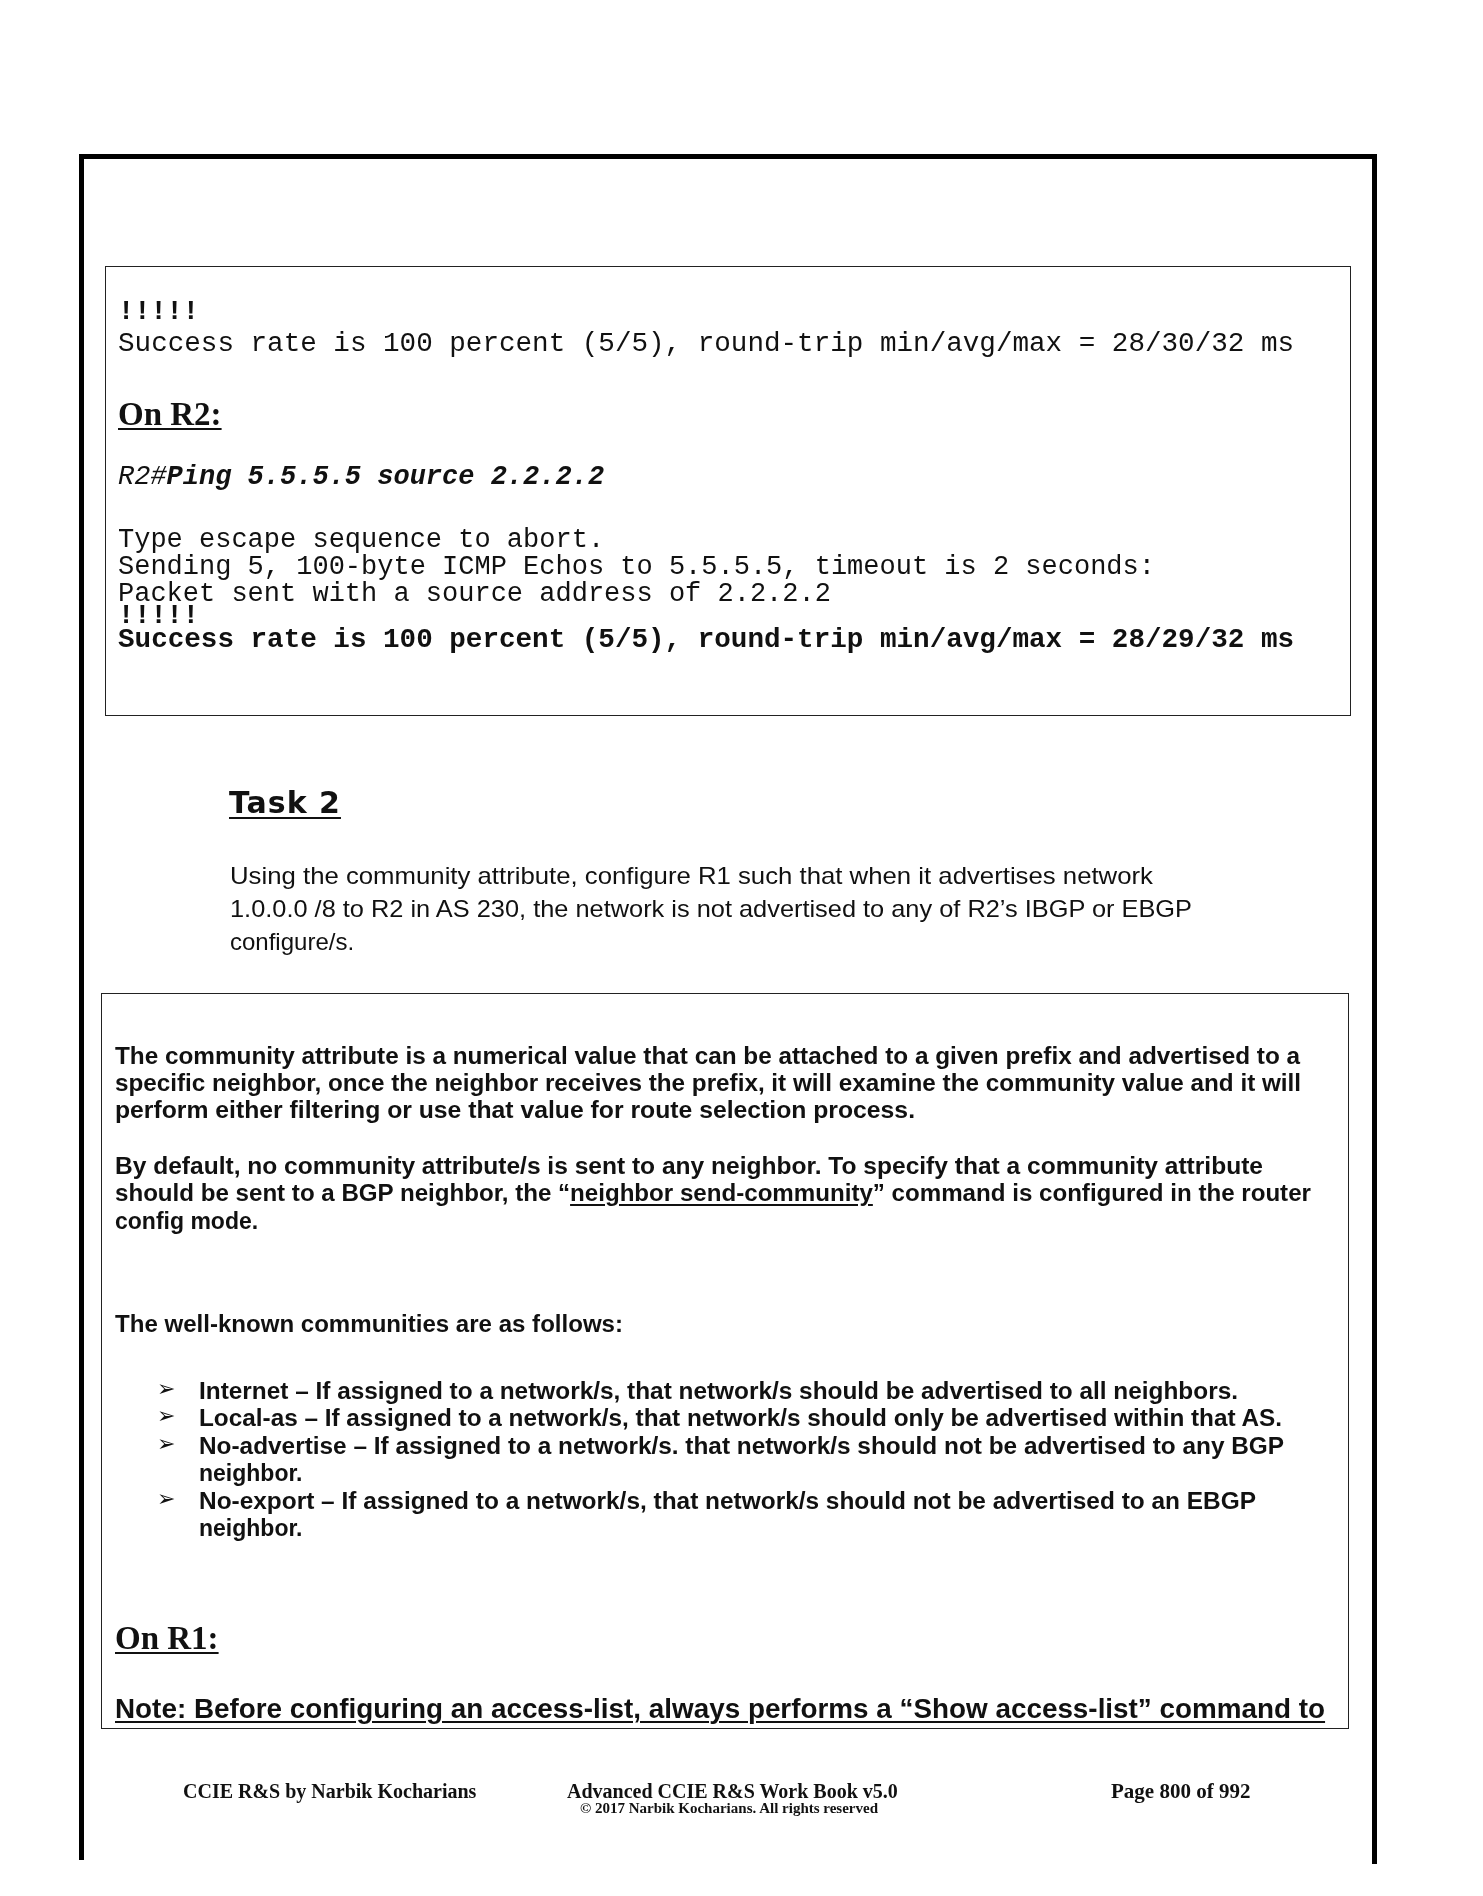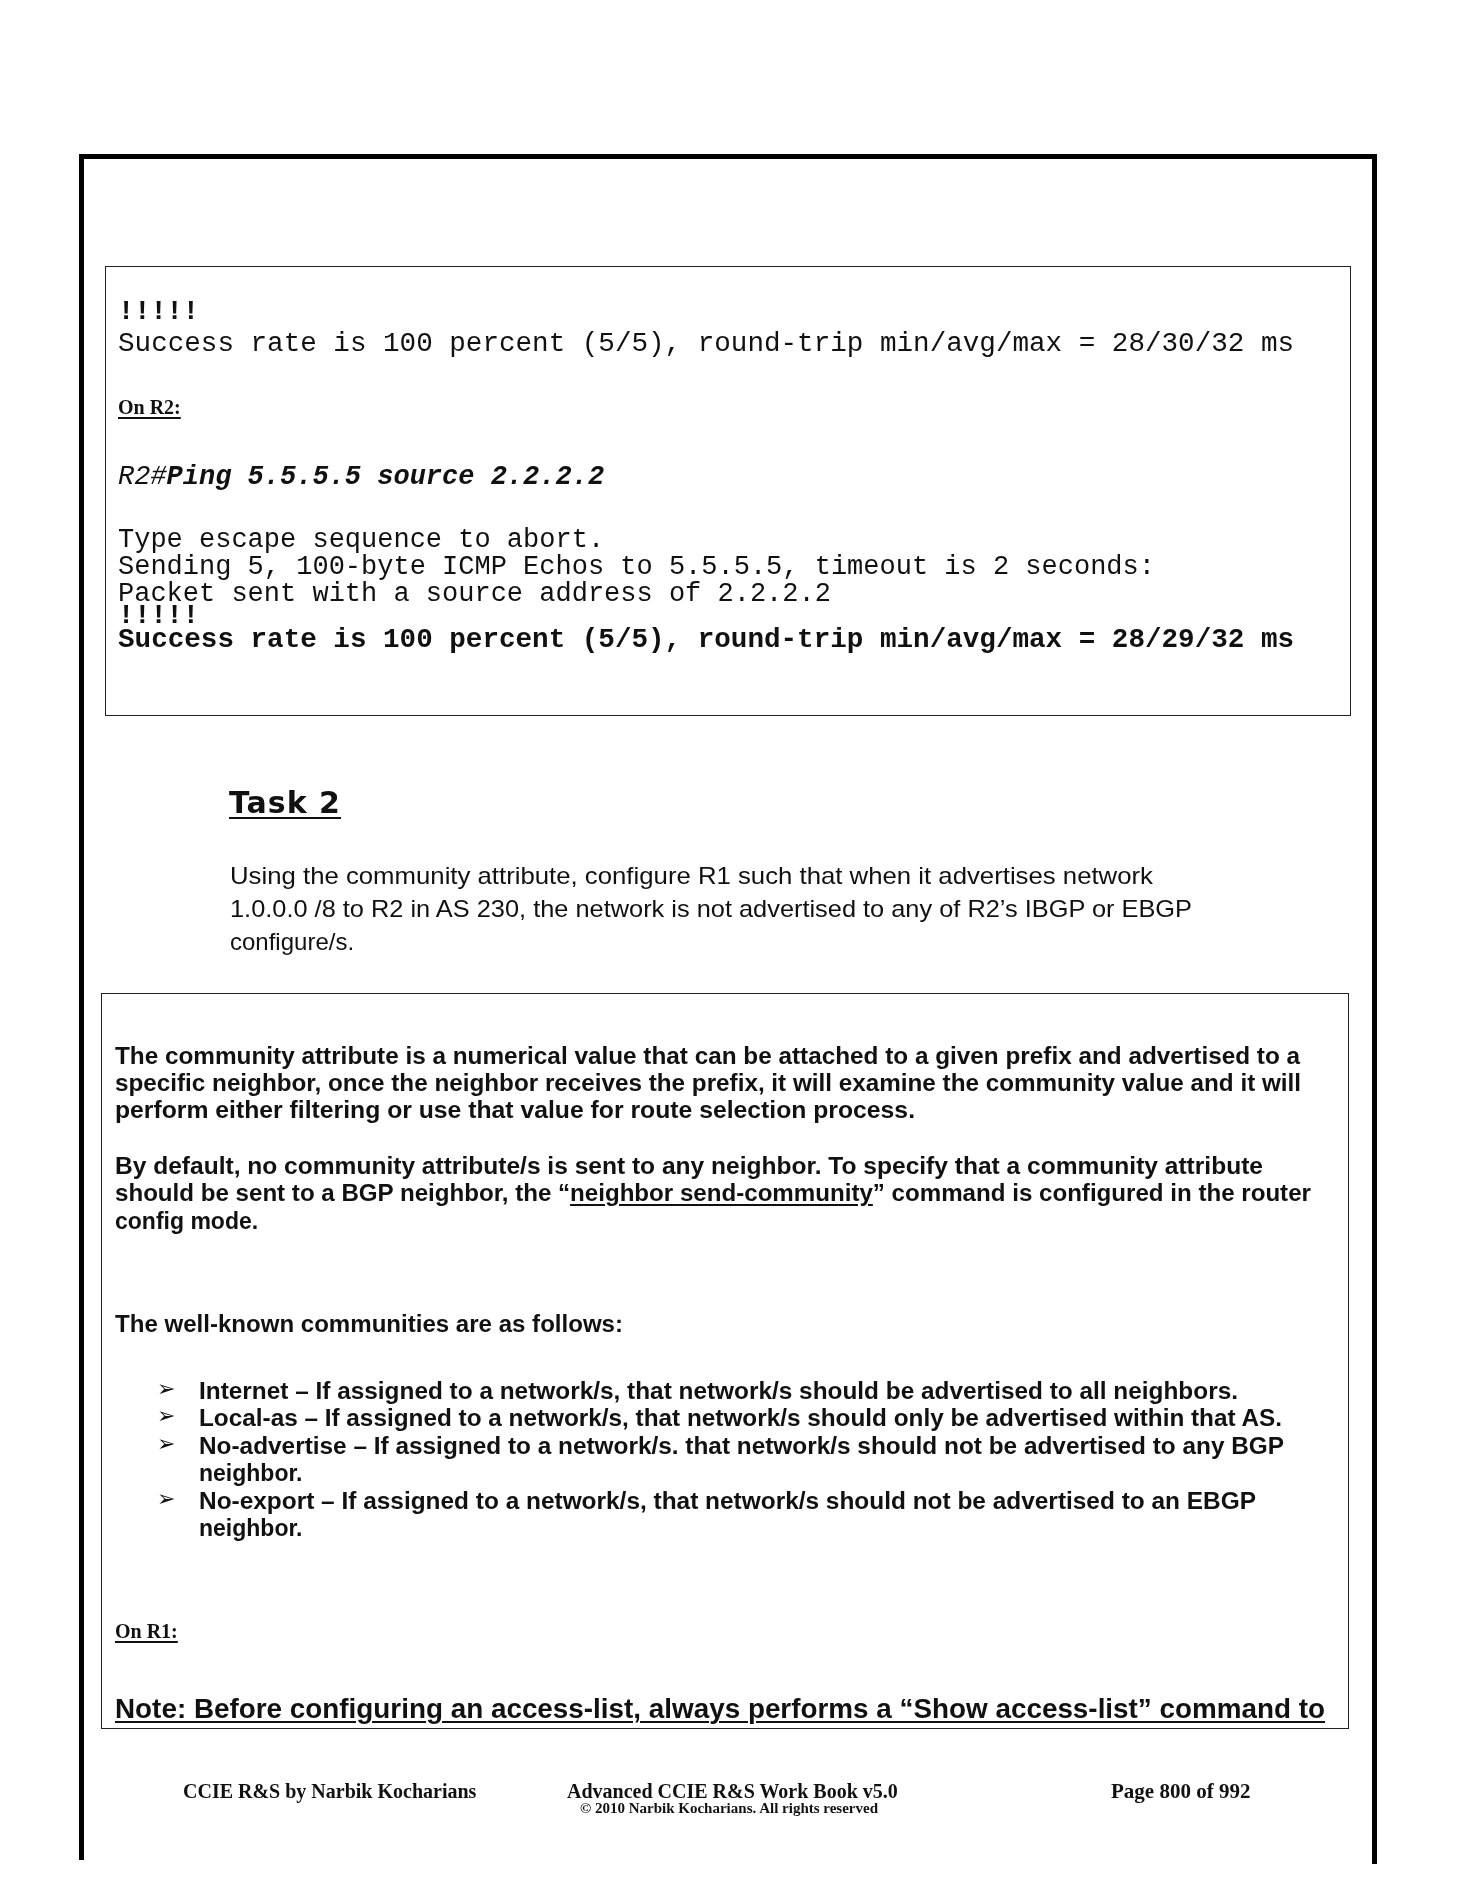--- a/index.html
+++ b/index.html
@@ -6,21 +6,21 @@
   body { width: 1483px; height: 1896px; position: relative; overflow: hidden; color: #111; }
   .abs { position: absolute; white-space: nowrap; }
   .frame-top { position: absolute; left: 79px; top: 154px; width: 1298px; height: 5px; background: #000; }
   .frame-left { position: absolute; left: 79px; top: 154px; width: 5px; height: 1706px; background: #000; }
   .frame-right { position: absolute; left: 1372px; top: 154px; width: 5px; height: 1710px; background: #000; }
   .box { position: absolute; border: 1.5px solid #222; box-sizing: border-box; }
   .box1 { left: 105px; top: 266px; width: 1246px; height: 450px; }
   .box2 { left: 101px; top: 993px; width: 1248px; height: 736px; }
   .mono { font-family: "Liberation Mono", monospace; font-size: 27px; line-height: 32px; transform-origin: 0 0; }
   .mono b { font-weight: bold; }
-  .serif-h { font-family: "Liberation Serif", serif; font-weight: bold; font-size: 20px; text-decoration: underline; text-decoration-thickness: 2px; text-underline-offset: 3px; }
+  .serif-h { font-family: "Liberation Serif", serif; font-weight: bold; font-size: 33px; text-decoration: underline; text-decoration-thickness: 2px; text-underline-offset: 3px; }
   .task-h { font-family: "DejaVu Sans", sans-serif; font-weight: bold; font-size: 30px; text-decoration: underline; text-decoration-thickness: 2px; text-underline-offset: 4px; letter-spacing: 1px; }
   .body-txt { font-family: "Liberation Sans", sans-serif; font-size: 24px; transform-origin: 0 0; }
   .bold-txt { font-family: "Liberation Sans", sans-serif; font-weight: bold; font-size: 23px; transform-origin: 0 0; }
   .note-txt { font-family: "Liberation Sans", sans-serif; font-weight: bold; font-size: 27px; text-decoration: underline; text-decoration-thickness: 2px; text-underline-offset: 3px; transform-origin: 0 0; }
   .footer { font-family: "Liberation Serif", serif; font-weight: bold; font-size: 20px; }
   .footer-small { font-family: "Liberation Serif", serif; font-weight: bold; font-size: 15px; }
   .footer-page { font-family: "Liberation Serif", serif; font-weight: bold; font-size: 21px; }
   .arrow { font-family: "DejaVu Sans", sans-serif; font-size: 22px; }
   .ul { text-decoration: underline; text-underline-offset: 3px; }
 </style>
@@ -79,14 +79,14 @@
   <div class="abs bold-txt fit" style="left: 199px; top: 1488px; transform: scaleX(1.0617);">No-export – If assigned to a network/s, that network/s should not be advertised to an EBGP</div>
   <div class="abs bold-txt" style="left:199px; top:1515px;">neighbor.</div>
 </div>
 
 <div class="abs serif-h" style="left:115px; top:1620px;">On R1:</div>
 
 <div class="abs note-txt fit" style="left: 115px; top: 1694px; transform: scaleX(1.0313);">Note: Before configuring an access-list, always performs a “Show access-list” command to</div>
 
 <div class="abs footer" style="left:183px; top:1780px;">CCIE R&amp;S by Narbik Kocharians</div>
 <div class="abs footer" style="left:567px; top:1780px;">Advanced CCIE R&amp;S Work Book v5.0</div>
-<div class="abs footer-small" style="left:580px; top:1800px;">© 2010 Narbik Kocharians. All rights reserved</div>
+<div class="abs footer-small" style="left:580px; top:1800px;">© 2017 Narbik Kocharians. All rights reserved</div>
 <div class="abs footer-page" style="left:1111px; top:1779px;">Page 800 of 992</div>
 
 </body></html>

